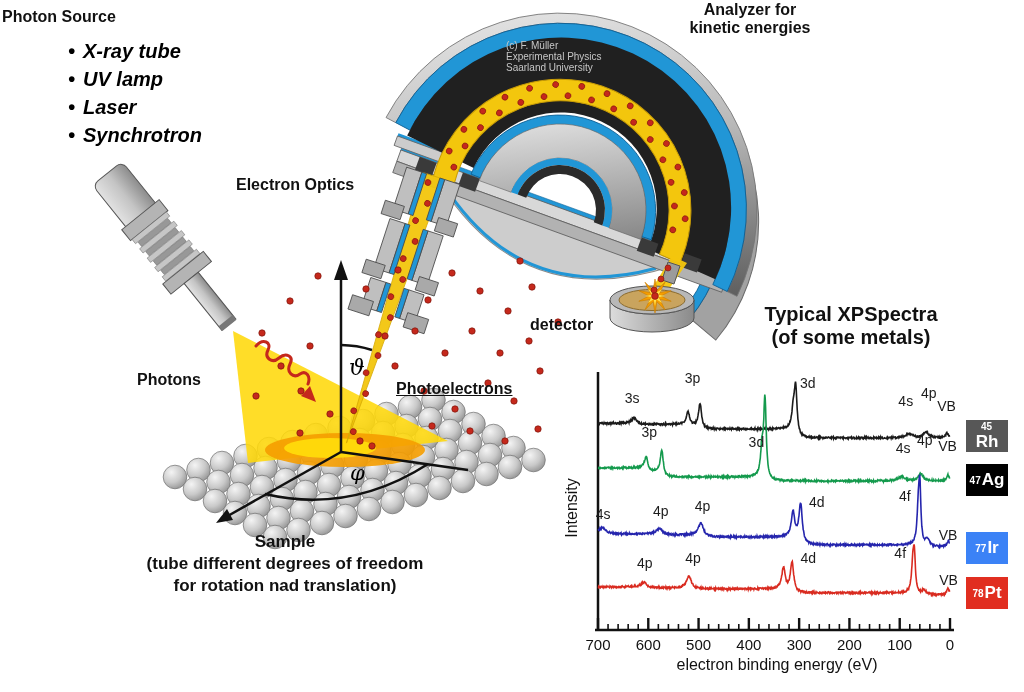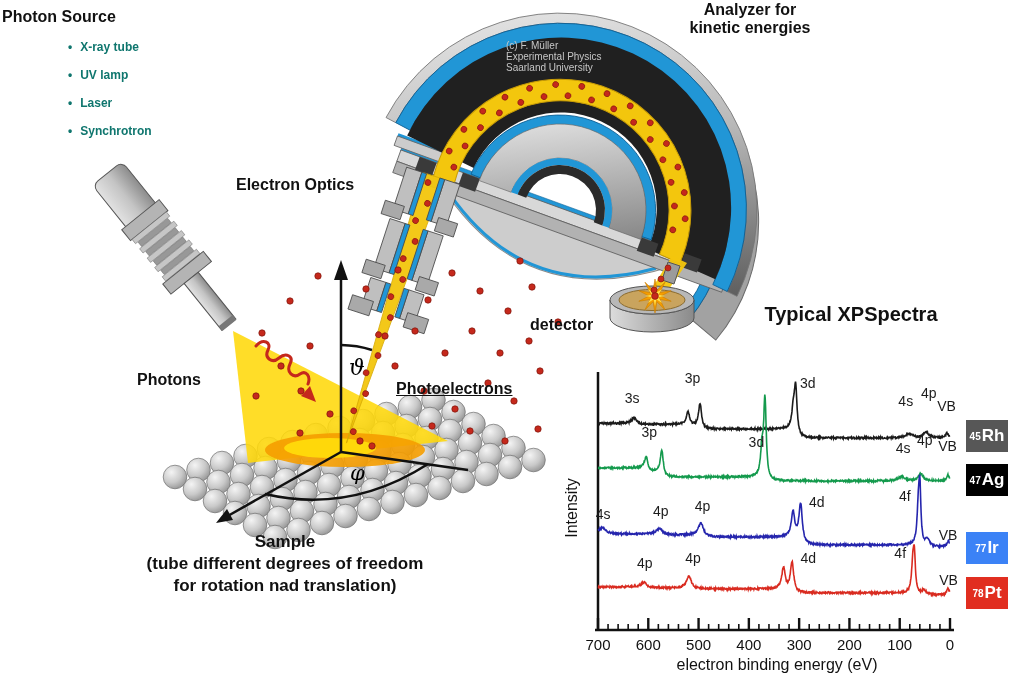--- a/index.html
+++ b/index.html
@@ -1,20 +1,20 @@
 <!DOCTYPE html>
 <html><head>
 <meta charset="utf-8">
 <style>
   html,body{margin:0;padding:0;background:#888;}
   .stage{position:relative;width:1024px;height:692px;background:#ffffff;overflow:hidden;
          font-family:"Liberation Sans",sans-serif;color:#111;}
   svg{position:absolute;left:0;top:0;}
   .lbl{position:absolute;font-weight:bold;font-size:16px;color:#111;white-space:nowrap;}
-  .bullet-item{position:absolute;font-weight:bold;font-size:12px;color:#0f766e;white-space:nowrap;}
+  .bullet-item{position:absolute;font-weight:bold;font-size:20px;color:#000000;white-space:nowrap;font-style:italic;}
   .bullet-item .dot{margin-right:8px;}
   .credit{position:absolute;left:506px;top:40px;font-size:10px;line-height:11px;color:#c6c6c6;font-weight:normal;}
   .caption{position:absolute;left:70px;top:531px;width:430px;text-align:center;
            font-weight:bold;font-size:17px;line-height:22px;color:#111;}
   .chart-title{position:absolute;left:711px;top:303px;width:280px;text-align:center;
                font-weight:bold;font-size:20px;line-height:23px;color:#111;}
   .analyzer-lbl{position:absolute;left:640px;top:1px;width:220px;text-align:center;
                 font-weight:bold;font-size:16px;line-height:18px;color:#111;}
   .ylabel{position:absolute;left:572px;top:508px;transform:translate(-50%,-50%) rotate(-90deg);
           font-size:16px;color:#111;}
@@ -431,27 +431,28 @@
   </div>
 
   <div class="caption">
     <div>Sample</div>
     <div>(tube different degrees of freedom</div>
     <div>for rotation nad translation)</div>
   </div>
 
   <div class="chart-title">
     <div>Typical XPSpectra</div>
+    <div>(of some metals)</div>
   </div>
 
   <div class="ylabel">Intensity</div>
   <div class="xlabel">electron binding energy (eV)</div>
 
   <div id="element-boxes">
-      <div class="element-box" style="left: 966px; top: 420px; background: rgb(87, 87, 87);">
+      <div class="element-box" style="left: 966px; top: 420px; background: rgb(87, 87, 87); flex-direction: column;">
         <sup>45</sup>
         <span>Rh</span>
       </div>
       <div class="element-box" style="left: 966px; top: 464px; background: #000000;">
         <sup>47</sup>
         <span>Ag</span>
       </div>
       <div class="element-box" style="left: 966px; top: 532px; background: #3b82f6;">
         <sup>77</sup>
         <span>Ir</span>

